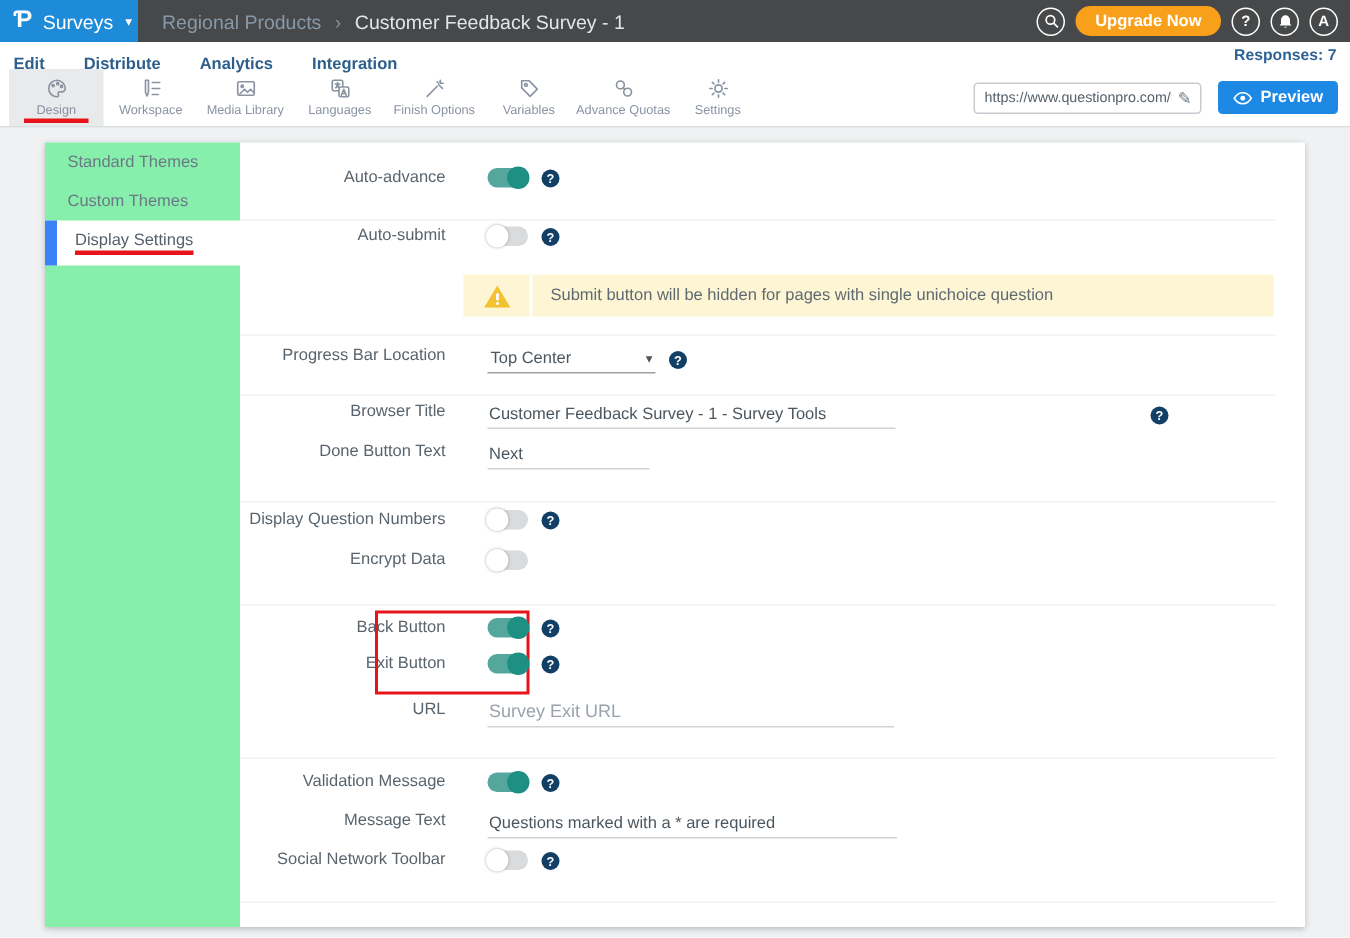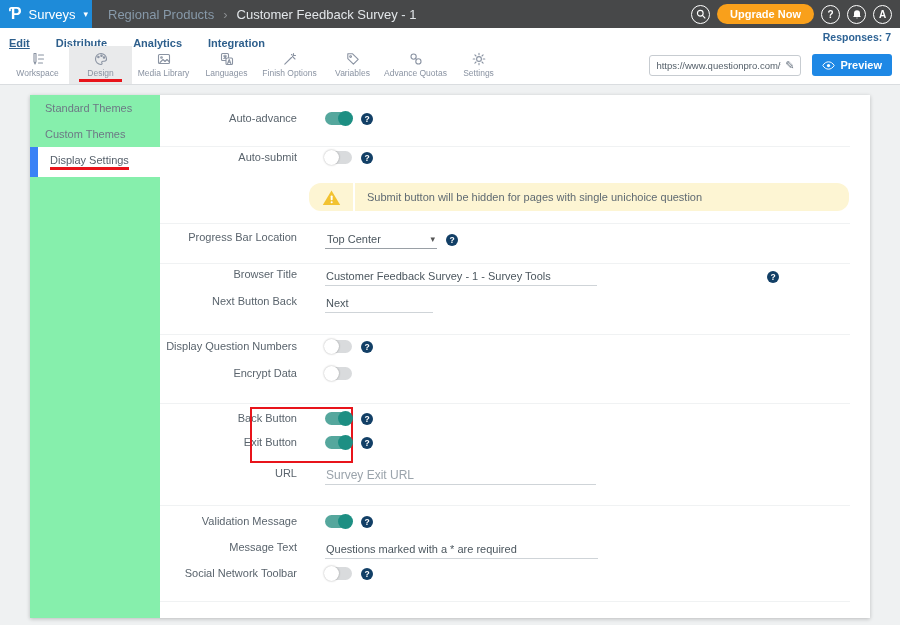--- a/index.html
+++ b/index.html
@@ -63,21 +63,21 @@
   .toggle.on { background:#55a79d; }
   .toggle.on .knob { right:-1px; background:#1d8f83; }
   .toggle.off { background:#d9dbdd; }
   .toggle.off .knob { left:-1px; background:#fff; box-shadow:0 0 2px rgba(0,0,0,.35); }
 
   
   .help { width:12px; height:12px; border-radius:50%; background:#123f66; color:#fff; font-size:8.5px; font-weight:bold;
     display:inline-flex; align-items:center; justify-content:center; cursor:pointer; flex-shrink:0; }
 
   
-  .warn { margin:6px 0 12px 149px; width:540px; height:28px; background:#fdf5d3; display:flex; align-items:center;border-radius:12px; }
+  .warn { margin:6px 0 12px 149px; width:540px; height:28px; background:#fdf5d3; display:flex; align-items:center; }
   .warn-icon { width:44px; display:flex; align-items:center; justify-content:center; }
   .warn-div { width:2px; height:100%; background:#fff; }
   .warn-text { padding-left:12px; color:#5f6a72; font-size:11px; }
 
   
   .uline { border:none; border-bottom:1px solid #cfd4d8; outline:none; font-size:11px; color:#4b565e;
     font-family:"Liberation Sans", sans-serif; padding:2px 1px 3px; background:transparent; }
   .uline::placeholder { color:#9aa3ab; font-size:12px; }
   .select-box { width:112px; border-bottom:1px solid #9aa0a6; display:flex; align-items:center; justify-content:space-between;
     padding:2px 2px 3px; cursor:pointer; color:#4b565e; }
@@ -136,36 +136,36 @@
 
 <div class="navbar">
   <span class="nav-item active">Edit</span>
   <span class="nav-item">Distribute</span>
   <span class="nav-item">Analytics</span>
   <span class="nav-item">Integration</span>
   <span class="nav-right">Responses: 7</span>
 </div>
 
 <div class="toolbar">
-  <div class="tool-tab">
-    <svg width="14" height="14" viewBox="0 0 14 14">
-      <path d="M3 1.5v8l1 2.5 1-2.5v-8z"></path>
-        <path d="M7.5 3h5M7.5 7h5M7.5 11h4"></path>
-    </svg>
-    <span>Workspace</span>
-  </div>
   <div class="tool-tab active">
     <svg width="14" height="14" viewBox="0 0 14 14">
       <path d="M7 1.5a5.5 5.5 0 1 0 0 11c1 0 1.3-.7.9-1.4-.5-.9 0-1.9 1.1-1.9h1.2c1 0 2.3-.7 2.3-2.2A5.6 5.6 0 0 0 7 1.5z"></path>
       <circle cx="4.4" cy="5" r=".7"></circle>
         <circle cx="7.5" cy="3.8" r=".7"></circle>
         <circle cx="10" cy="5.6" r=".7"></circle>
     </svg>
     <span>Design</span>
     <span class="tab-red-underline"></span>
+  </div>
+  <div class="tool-tab">
+    <svg width="14" height="14" viewBox="0 0 14 14">
+      <path d="M3 1.5v8l1 2.5 1-2.5v-8z"></path>
+        <path d="M7.5 3h5M7.5 7h5M7.5 11h4"></path>
+    </svg>
+    <span>Workspace</span>
   </div>
   <div class="tool-tab">
     <svg width="14" height="14" viewBox="0 0 14 14">
       <rect x="1.5" y="2.5" width="11" height="9" rx="1"></rect>
       <circle cx="4.5" cy="5.5" r=".8"></circle>
         <path d="M3 10.5l3-3 2 2 2-2 2.5 2.5"></path>
     </svg>
     <span>Media Library</span>
   </div>
   <div class="tool-tab">
@@ -289,21 +289,21 @@
 
       <div class="group g4">
         <div class="row">
           <span class="lbl">Browser Title</span>
           <span class="ctrl" style="flex:1;">
             <input class="uline" style="width: 272px;" value="Customer Feedback Survey - 1 - Survey Tools">
             <span class="help" style="margin-left:161px;">?</span>
           </span>
         </div>
         <div class="row">
-          <span class="lbl">Next Button Back</span>
+          <span class="lbl">Done Button Text</span>
           <span class="ctrl">
             <input class="uline" style="width: 108px;" value="Next">
           </span>
         </div>
       </div>
 
       <div class="group g5">
         <div class="row">
           <span class="lbl">Display Question Numbers</span>
           <span class="ctrl">

